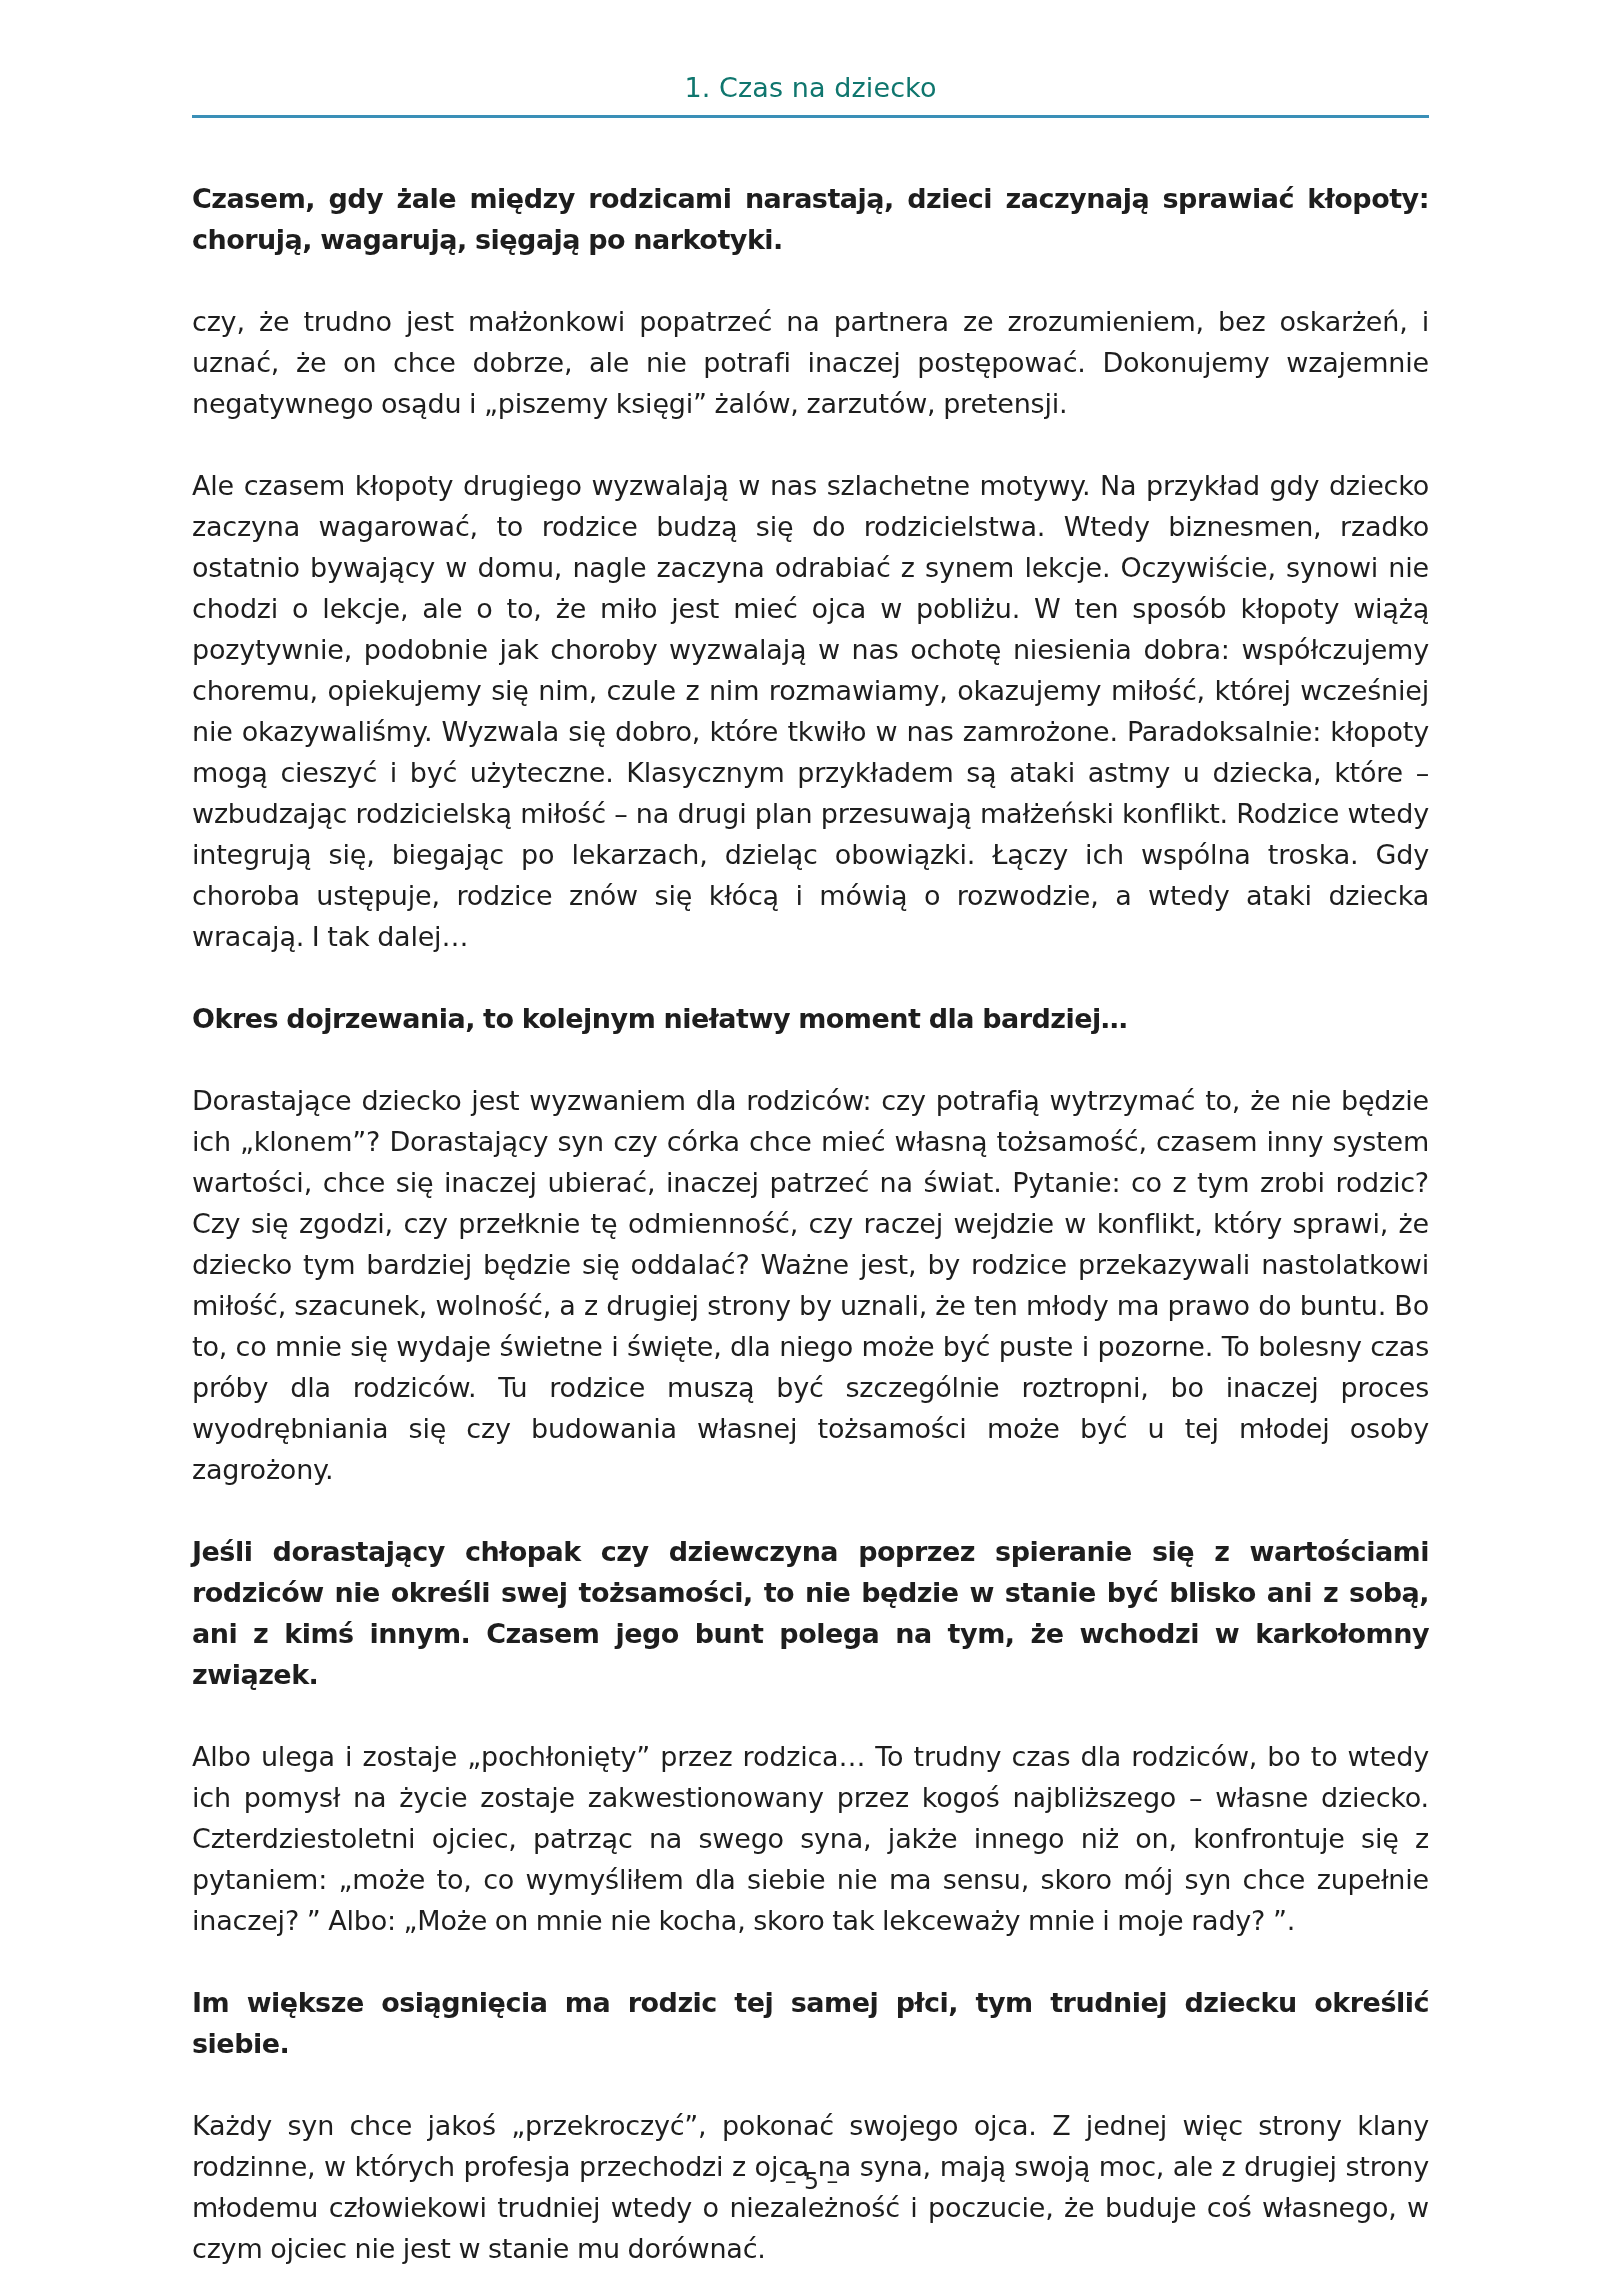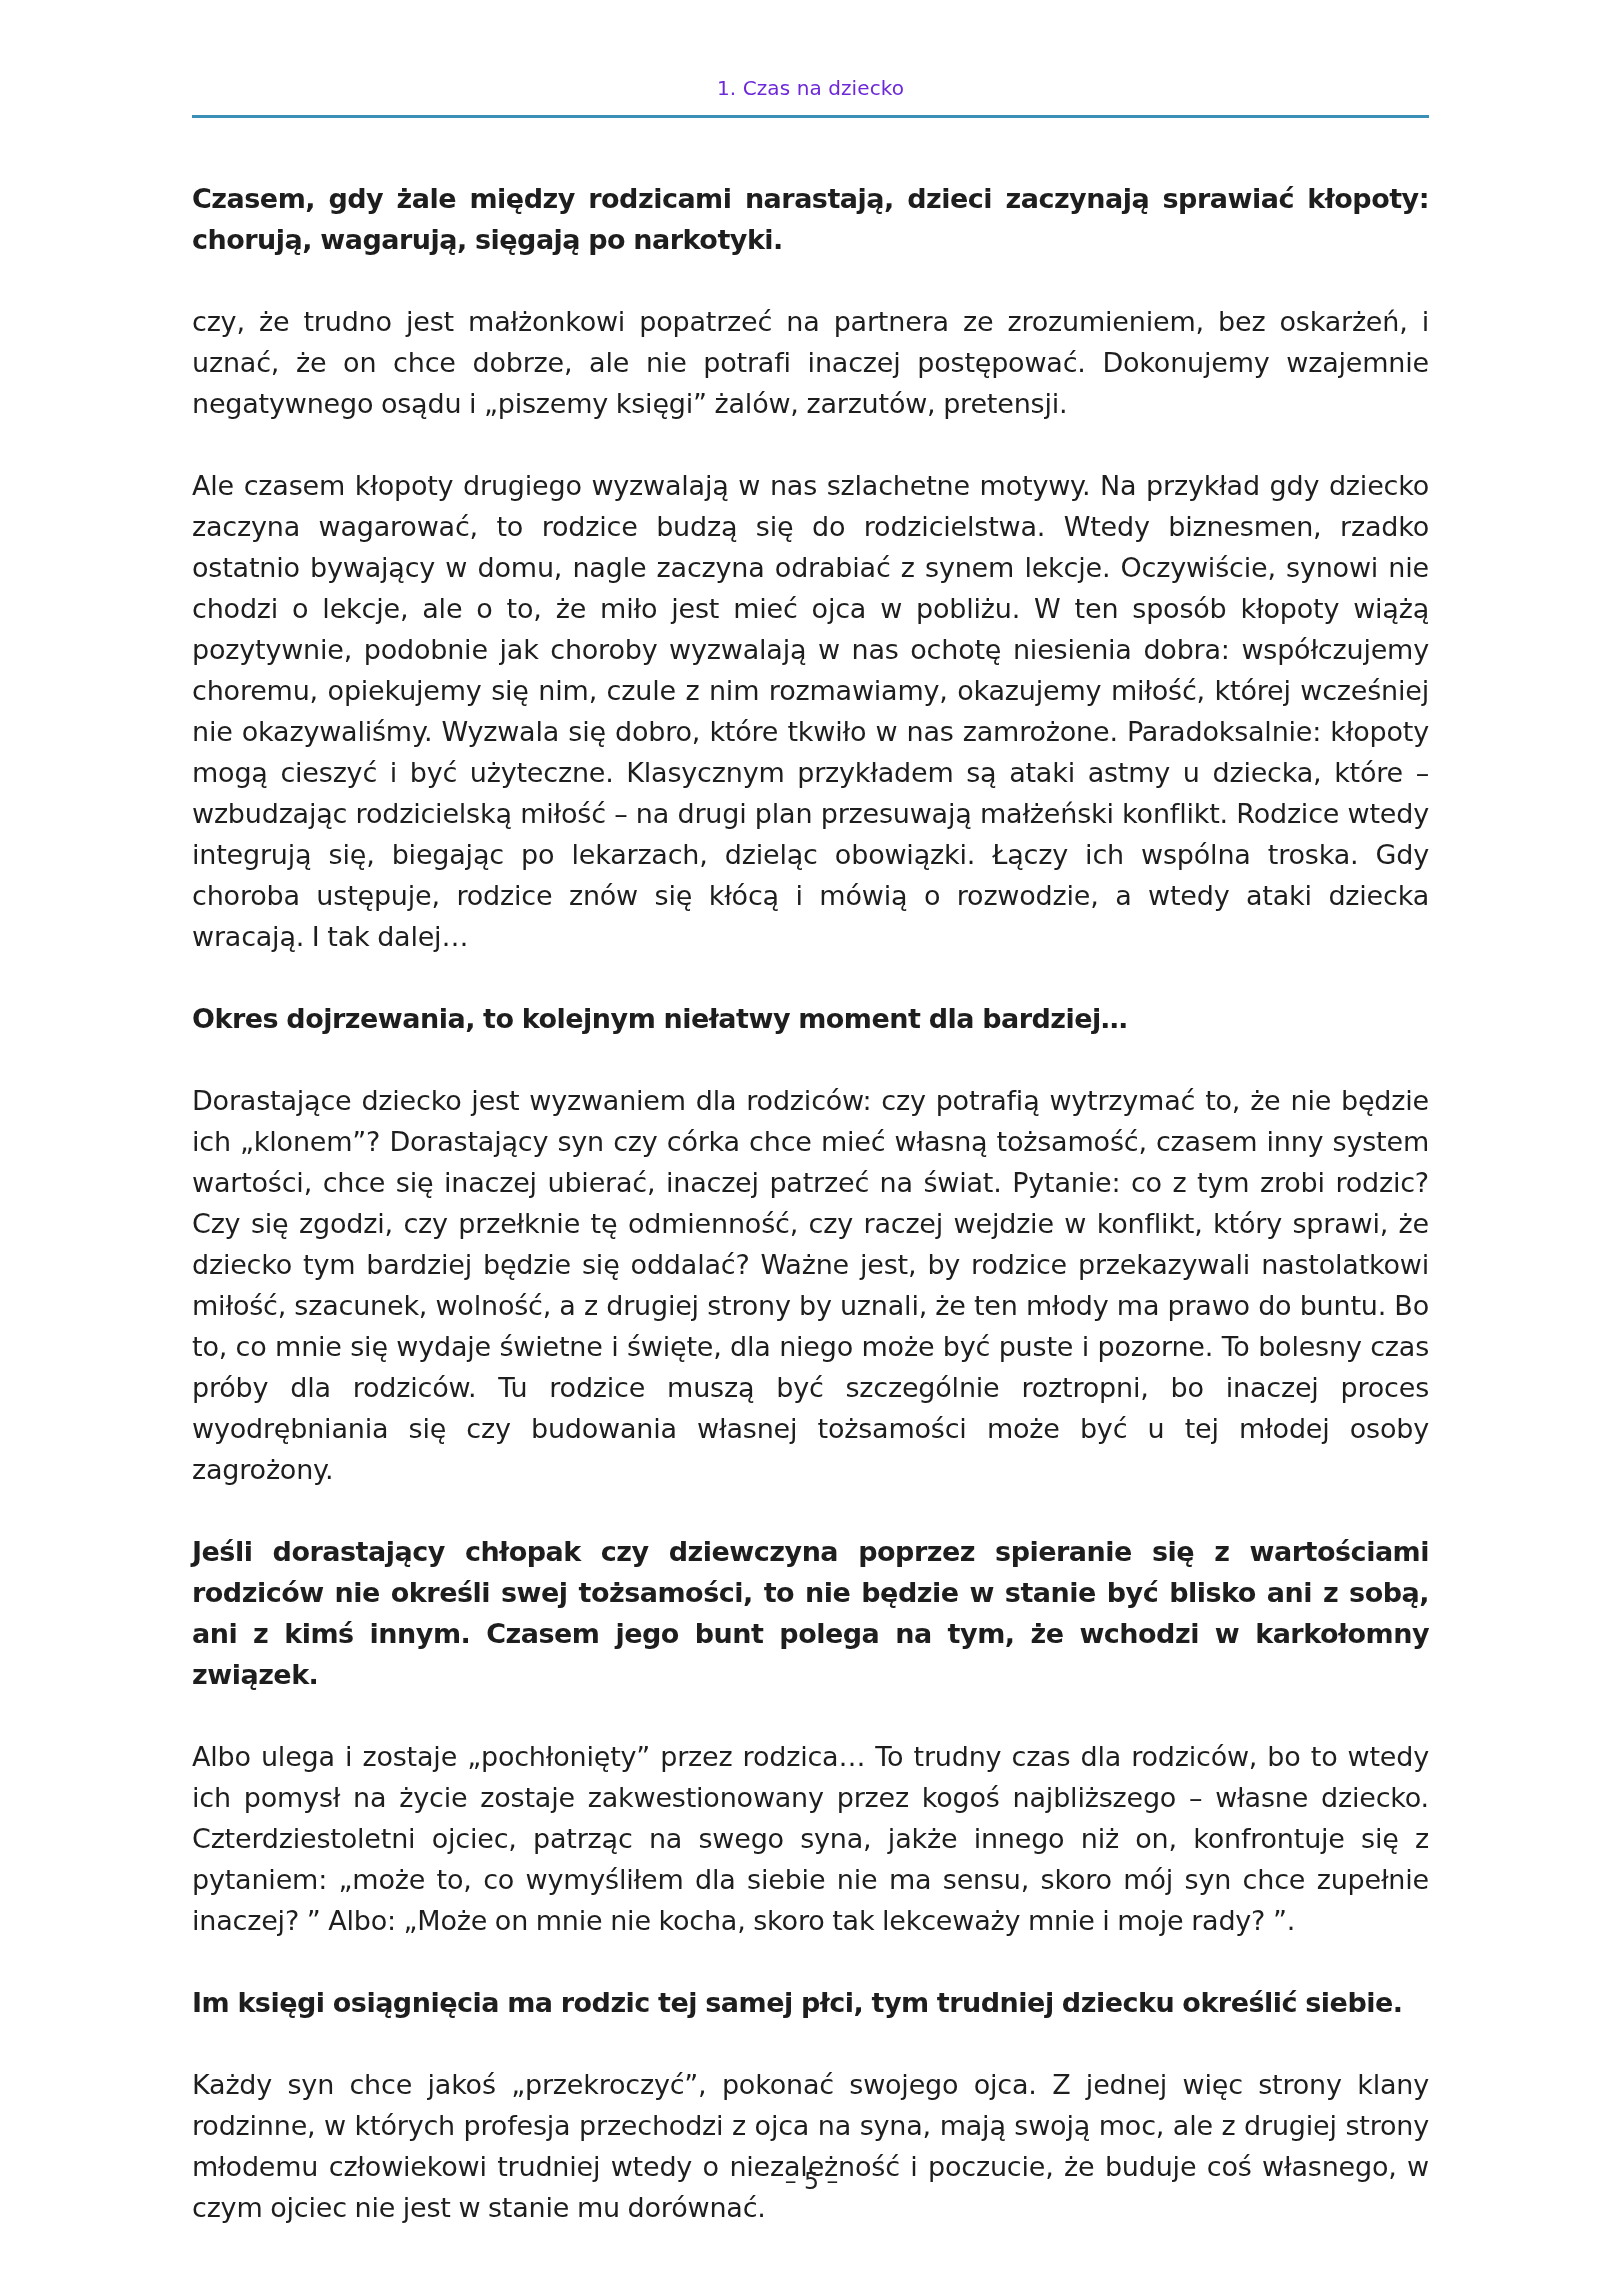--- a/index.html
+++ b/index.html
@@ -1,19 +1,19 @@
 <!DOCTYPE html>
 <html style="font-size:10.5px"><head>
 <meta charset="utf-8">
 <style>
   html, body { margin: 0; padding: 0; background: #ffffff; }
   body { width: 1623px; height: 2295px; position: relative; overflow: hidden;
          font-family: "DejaVu Sans", "Liberation Sans", sans-serif; color: #1e1e1e; }
   .header { position: absolute; left: 192px; top: 73px; width: 1237px; text-align: center; }
-  .header-title { font-size: 20px; line-height: 30px; color: #6d28d9; letter-spacing: 0.1px; }
+  .header-title { font-size: 27px; line-height: 30px; color: #0f766e; letter-spacing: 0.1px; }
   .header-rule { position: absolute; left: 192px; top: 115px; width: 1237px; height: 2.6px; background: #3a8fb7; }
   .content { position: absolute; left: 192px; top: 178px; width: 1237px; }
   .para { font-size: 27px; line-height: 41px; text-align: justify; margin: 0 0 41px 0;
           hyphens: auto; letter-spacing: -0.2px; word-spacing: -0.7px; }
   .para.bold { font-weight: bold; letter-spacing: -0.5px; }
   .page-number { position: absolute; left: 0; width: 1623px; top: 2167px; text-align: center;
                  font-size: 23.6px; color: #222; }
 </style>
 </head>
 <body>
@@ -24,18 +24,18 @@
 <div class="header-rule"></div>
 
 <div class="content">
   <p class="para bold">Czasem, gdy żale między rodzicami narastają, dzieci zaczynają sprawiać kłopoty: chorują, wagarują, sięgają po narkotyki.</p>
   <p class="para">czy, że trudno jest małżonkowi popatrzeć na partnera ze zrozumieniem, bez oskarżeń, i uznać, że on chce dobrze, ale nie potrafi inaczej postępować. Dokonujemy wzajemnie negatywnego osądu i „piszemy księgi” żalów, zarzutów, pretensji.</p>
   <p class="para">Ale czasem kłopoty drugiego wyzwalają w nas szlachetne motywy. Na przykład gdy dziecko zaczyna wagarować, to rodzice budzą się do rodzicielstwa. Wtedy biznesmen, rzadko ostatnio bywający w domu, nagle zaczyna odrabiać z synem lekcje. Oczywiście, synowi nie chodzi o lekcje, ale o to, że miło jest mieć ojca w pobliżu. W ten sposób kłopoty wiążą pozytywnie, podobnie jak choroby wyzwalają w nas ochotę niesienia dobra: współczujemy choremu, opiekujemy się nim, czule z nim rozmawiamy, okazujemy miłość, której wcześniej nie okazywaliśmy. Wyzwala się dobro, które tkwiło w nas zamrożone. Paradoksalnie: kłopoty mogą cieszyć i być użyteczne. Klasycznym przykładem są ataki astmy u dziecka, które – wzbudzając rodzicielską miłość – na drugi plan przesuwają małżeński konflikt. Rodzice wtedy integrują się, biegając po lekarzach, dzieląc obowiązki. Łączy ich wspólna troska. Gdy choroba ustępuje, rodzice znów się kłócą i mówią o rozwodzie, a wtedy ataki dziecka wracają. I tak dalej…</p>
   <p class="para bold">Okres dojrzewania, to kolejnym niełatwy moment dla bardziej…</p>
   <p class="para">Dorastające dziecko jest wyzwaniem dla rodziców: czy potrafią wytrzymać to, że nie będzie ich „klonem”? Dorastający syn czy córka chce mieć własną tożsamość, czasem inny system wartości, chce się inaczej ubierać, inaczej patrzeć na świat. Pytanie: co z tym zrobi rodzic? Czy się zgodzi, czy przełknie tę odmienność, czy raczej wejdzie w konflikt, który sprawi, że dziecko tym bardziej będzie się oddalać? Ważne jest, by rodzice przekazywali nastolatkowi miłość, szacunek, wolność, a z drugiej strony by uznali, że ten młody ma prawo do buntu. Bo to, co mnie się wydaje świetne i święte, dla niego może być puste i pozorne. To bolesny czas próby dla rodziców. Tu rodzice muszą być szczególnie roztropni, bo inaczej proces wyodrębniania się czy budowania własnej tożsamości może być u tej młodej osoby zagrożony.</p>
   <p class="para bold">Jeśli dorastający chłopak czy dziewczyna poprzez spieranie się z wartościami rodziców nie określi swej tożsamości, to nie będzie w stanie być blisko ani z sobą, ani z kimś innym. Czasem jego bunt polega na tym, że wchodzi w karkołomny związek.</p>
   <p class="para">Albo ulega i zostaje „pochłonięty” przez rodzica… To trudny czas dla rodziców, bo to wtedy ich pomysł na życie zostaje zakwestionowany przez kogoś najbliższego – własne dziecko. Czterdziestoletni ojciec, patrząc na swego syna, jakże innego niż on, konfrontuje się z pytaniem: „może to, co wymyśliłem dla siebie nie ma sensu, skoro mój syn chce zupełnie inaczej? ” Albo: „Może on mnie nie kocha, skoro tak lekceważy mnie i moje rady? ”.</p>
-  <p class="para bold">Im księgi osiągnięcia ma rodzic tej samej płci, tym trudniej dziecku określić siebie.</p>
+  <p class="para bold">Im większe osiągnięcia ma rodzic tej samej płci, tym trudniej dziecku określić siebie.</p>
   <p class="para">Każdy syn chce jakoś „przekroczyć”, pokonać swojego ojca. Z jednej więc strony klany rodzinne, w których profesja przechodzi z ojca na syna, mają swoją moc, ale z drugiej strony młodemu człowiekowi trudniej wtedy o niezależność i poczucie, że buduje coś własnego, w czym ojciec nie jest w stanie mu dorównać.</p>
 </div>
 
 <div class="page-number">– 5 –</div>
 
 
 </body></html>

